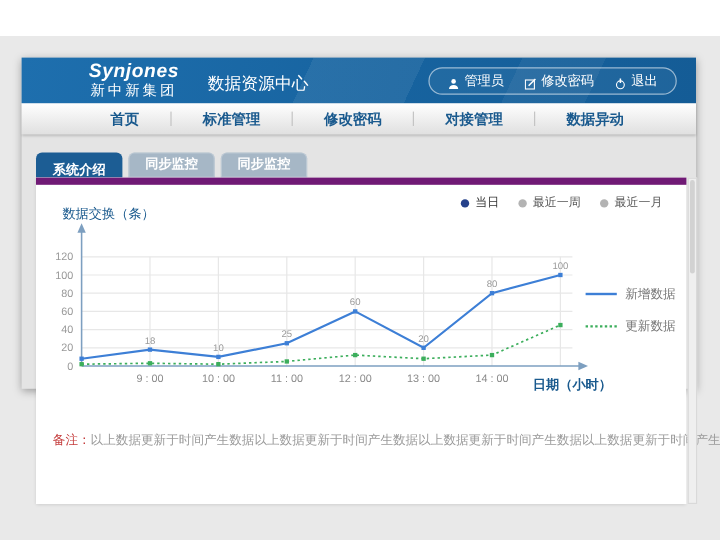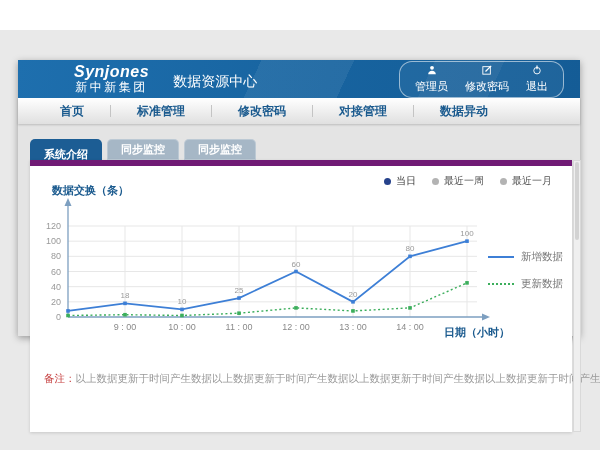--- a/index.html
+++ b/index.html
@@ -1,38 +1,38 @@
 <!DOCTYPE html>
 <html><head>
 <meta charset="utf-8">
 <style>
   * { margin:0; padding:0; box-sizing:border-box; }
   html,body { width:600px; height:450px; overflow:hidden; background:#ffffff;
     font-family:"Liberation Sans","DejaVu Sans",sans-serif; position:relative; }
   .canvas { position:absolute; left:0; top:30px; right:0; bottom:0; background:#e9e9e9; }
-  .window { position:absolute; left:18px; top:60px; width:562px; height:276px;
+  .window { position:absolute; left:18px; top:48px; width:562px; height:276px;
     background:#e4e4e4; box-shadow:0 2px 7px rgba(0,0,0,.35); }
 
   
   .app-header { position:relative; height:38px; display:flex; align-items:center;
     padding:0 10px 0 56px; overflow:hidden;
     background:linear-gradient(100deg,#1e6fae 0%,#17639f 55%,#145c96 100%); }
   .app-header::after { content:""; position:absolute; inset:0; pointer-events:none;
     background:linear-gradient(115deg,transparent 42%,rgba(255,255,255,.07) 42%,rgba(255,255,255,.07) 58%,transparent 58%,transparent 72%,rgba(255,255,255,.05) 72%,rgba(255,255,255,.05) 84%,transparent 84%); }
   .logo { display:flex; flex-direction:column; align-items:center; line-height:1.05; color:#fff; z-index:1; }
   .logo-line1 { font-size:16px; font-weight:bold; font-style:italic; letter-spacing:.5px; }
   .logo-line2 { font-size:12px; font-weight:normal; letter-spacing:2.5px; }
   .app-title { color:#fff; font-size:14px; margin-left:24px; margin-top:6px; z-index:1; }
   .user-pill { margin-left:auto; margin-right:6px; display:flex; align-items:center; gap:17px;
     border:1px solid rgba(255,255,255,.55); border-radius:13px; padding:3px 15px;
     background:rgba(255,255,255,.05); color:#fff; font-size:11px; z-index:1; }
-  .user-item { display:flex; align-items:center; gap:4px; cursor:pointer; white-space:nowrap;flex-direction:column; }
-
-  
-  .nav { height:26px; display:flex; align-items:center; padding-left:16px;
+  .user-item { display:flex; align-items:flex-end; gap:4px; cursor:pointer; white-space:nowrap; }
+
+  
+  .nav { height:26px; display:flex; align-items:center; padding-left:48px;
     background:linear-gradient(#ffffff,#e9e9e9 70%,#e0e0e0); box-shadow:0 1px 2px rgba(0,0,0,.18);text-align:right; }
   .nav-item { padding:0 26px; font-size:12px; font-weight:bold; color:#1a5a8e; cursor:pointer; white-space:nowrap; }
   .nav-div { width:1px; height:12px; background:#c4c4c4; }
 
   
   .tabs { position:absolute; left:12px; top:79px; display:flex; align-items:flex-end; gap:5px; }
   .tab { height:21px; line-height:21px; padding:0 14px; font-size:11px; font-weight:bold; color:#fff;
     border-radius:5px 5px 0 0; cursor:pointer; display:flex; align-items:center; gap:5px; white-space:nowrap; }
   .tab.active { background:#1c5d94;flex-direction:column; }
   .tab.inactive { background:#a6b7c6; box-shadow:inset 0 0 0 1px rgba(255,255,255,.25); }
@@ -43,21 +43,21 @@
   .scrollbar { position:absolute; left:555px; top:100px; width:8px; height:272px;
     background:#efefef; border:1px solid #d9d9d9; }
   .scrollbar-thumb { margin:1px; width:4px; height:78px; background:#d2d2d2; border-radius:2px; }
 
   .radios { position:absolute; right:20px; top:8px; display:flex; gap:16px; align-items:center; }
   .radio-item { display:flex; align-items:center; gap:5px; font-size:10px; color:#555; cursor:pointer; }
   .radio-dot { width:7px; height:7px; border-radius:50%; background:#b3b3b3; }
   .radio-item.selected .radio-dot { background:#26428b; }
   .radio-item.selected { color:#333; }
 
-  .ylabel { position:absolute; left:22px; top:17px; font-size:11px; font-weight:bold; color:#1a5a8e; }
+  .ylabel { position:absolute; left:22px; top:17px; font-size:11px; font-weight:normal; color:#1a5a8e; }
   .xlabel { position:absolute; left:414px; top:159px; font-size:11px; font-weight:bold; color:#1a5a8e; }
   .legend { position:absolute; left:458px; top:84px; display:flex; flex-direction:column; gap:13px; }
   .legend-item { display:flex; align-items:center; gap:7px; font-size:10.5px; color:#777; cursor:pointer; }
   .swatch { width:26px; height:0; }
   .swatch.solid  { border-top:2px solid #3d7fd6; }
   .swatch.dotted { border-top:2px dotted #3cae5c; }
 
   .note { position:absolute; left:0; right:0; top:206px; text-align:center;
     font-size:10.5px; color:#9a9a9a; padding:0 14px; white-space:nowrap; }
   .note .prefix { color:#c43b3b; }

